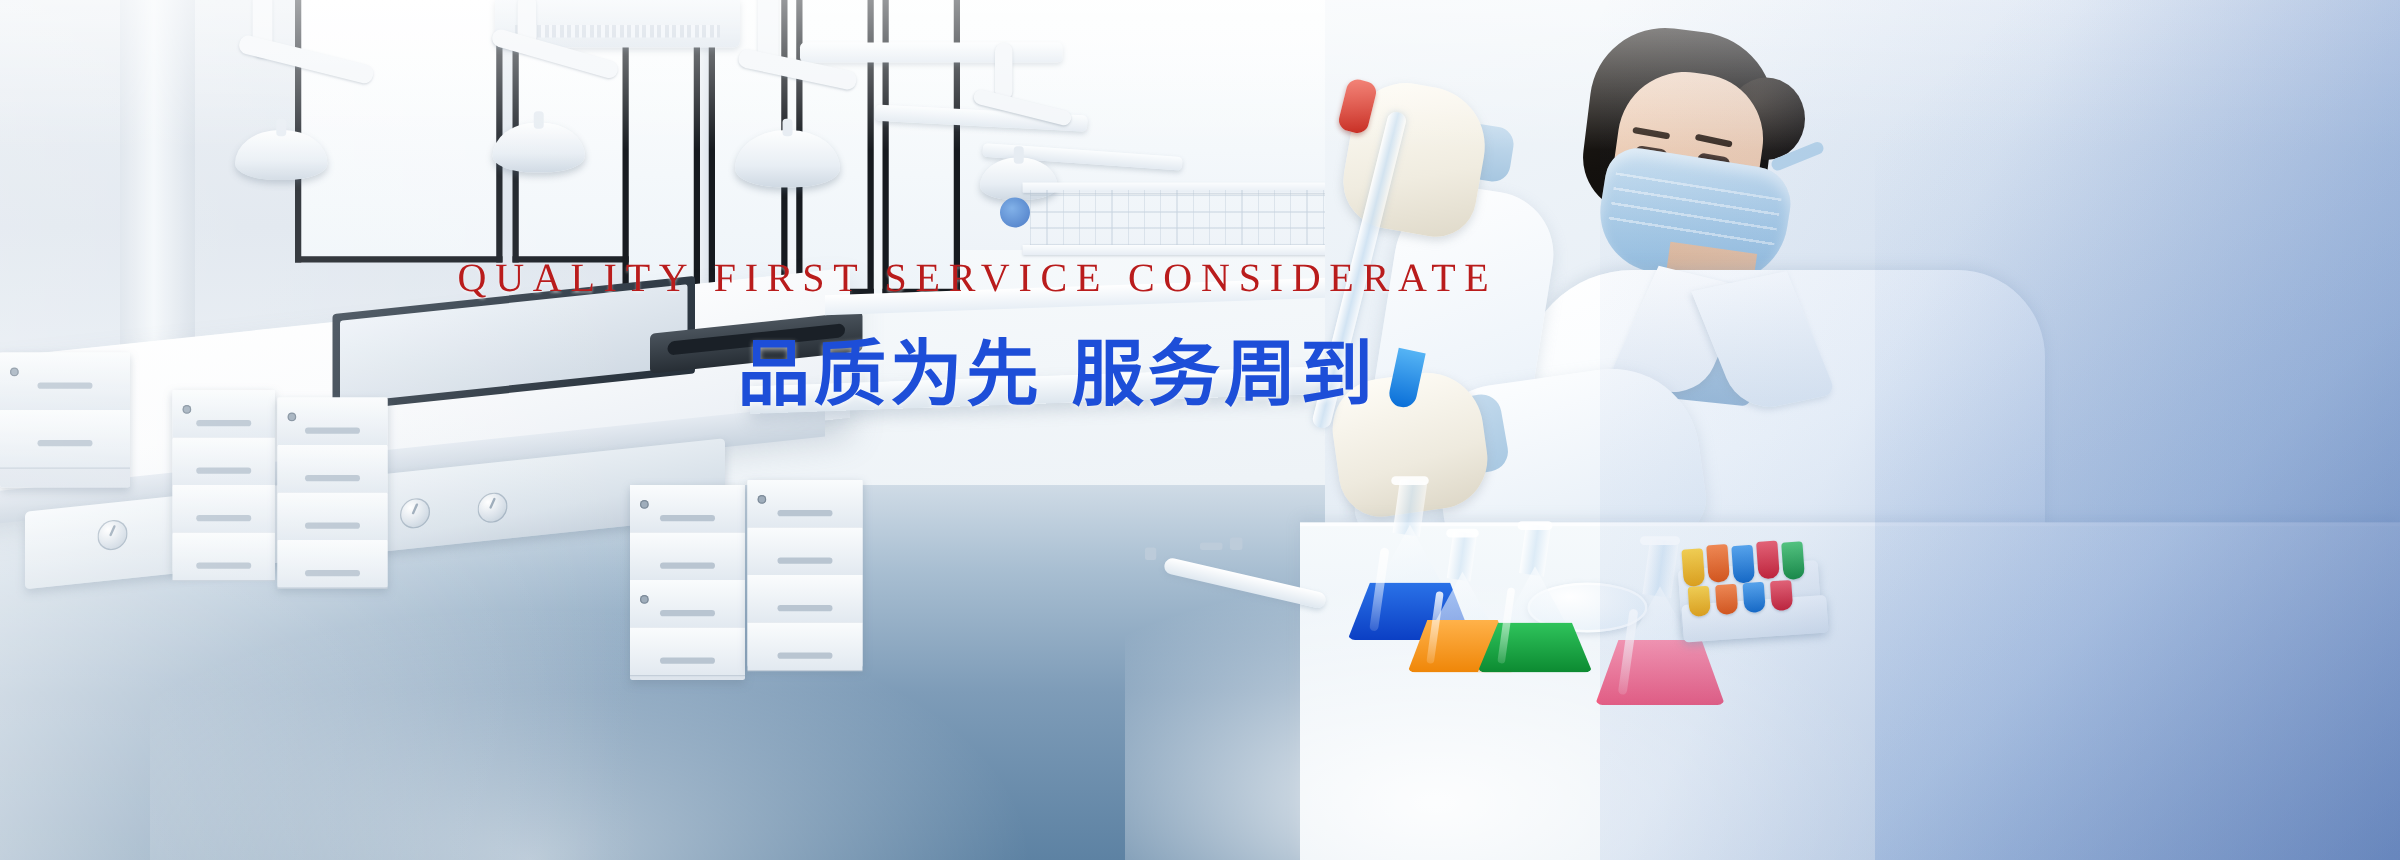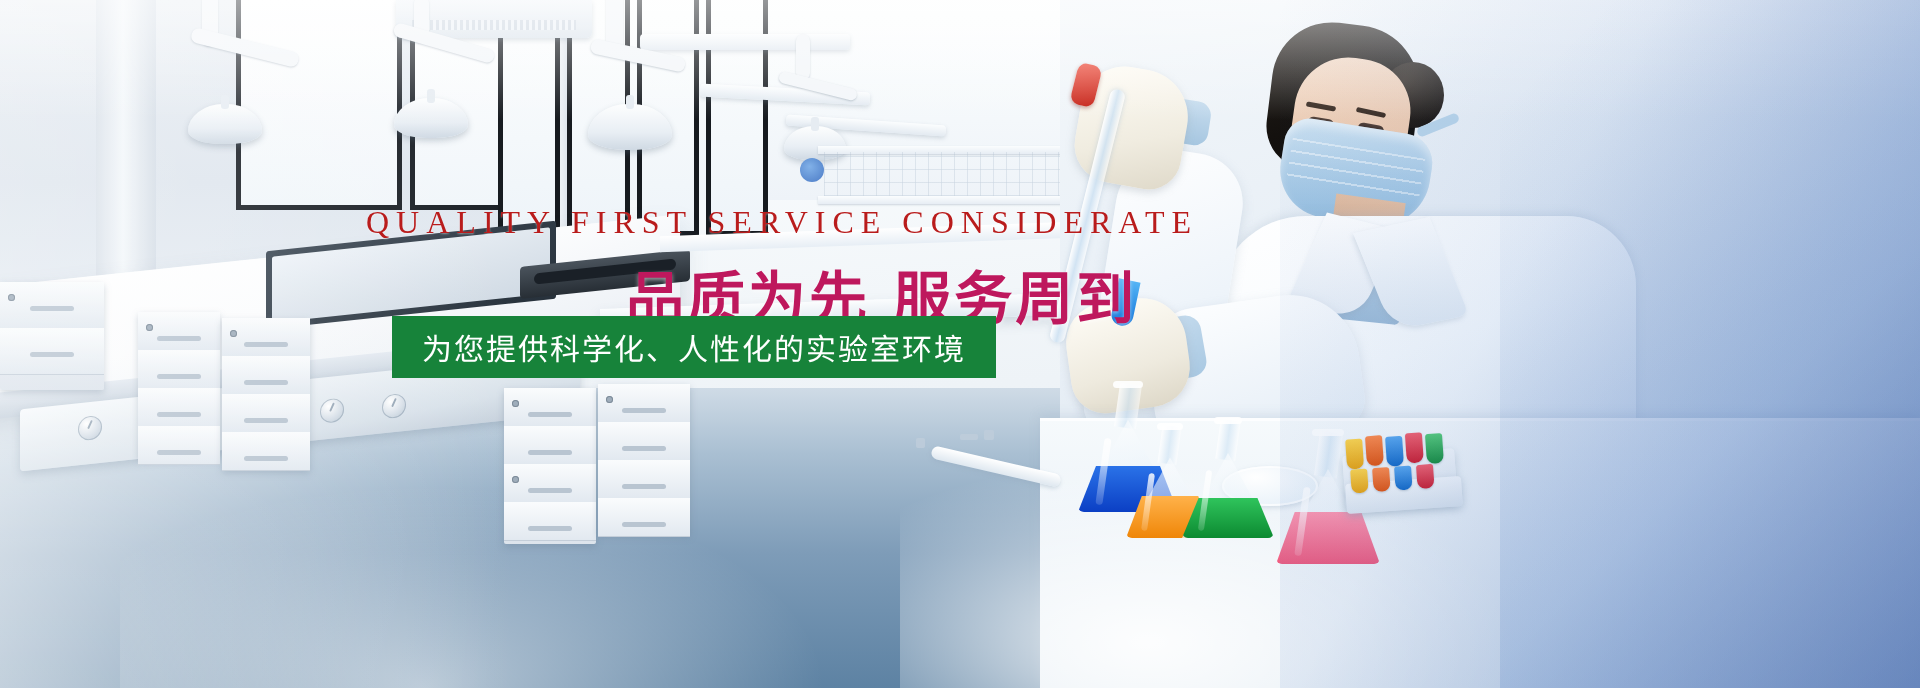--- a/index.html
+++ b/index.html
@@ -361,24 +361,23 @@
     white-space:nowrap;
     text-shadow:0 1px 2px rgba(255,255,255,.45);
   }
 
   .headline{
     position:absolute;left:590px;top:252px;
     font-family:"DejaVu Sans","Liberation Sans",sans-serif;
     font-size:58px;
     font-weight:bold;
     letter-spacing:3px;
-    color:#be185d;
+    color:#1d4ed8;
     white-space:nowrap;
     text-shadow:0 2px 4px rgba(255,255,255,.55);
-    margin-left:36px;
   }
 
   .subbox{
     position:absolute;left:392px;top:316px;
     width:604px;height:62px;
     background:#17833a;
     display:flex;align-items:center;justify-content:center;
   }
   .subbox .subtext{
     font-family:"DejaVu Sans","Liberation Sans",sans-serif;
@@ -614,18 +613,15 @@
     <div class="blueveil"></div>
     <div class="cornerveil"></div>
   </div>
 
   <div class="copy">
 
     <div class="eyebrow">QUALITY FIRST SERVICE CONSIDERATE</div>
 
     <div class="headline">品质为先 服务周到</div>
 
-    <div class="subbox">
-      <span class="subtext">为您提供科学化、人性化的实验室环境</span>
-    </div>
 
   </div>
 </div>
 
 </body></html>

